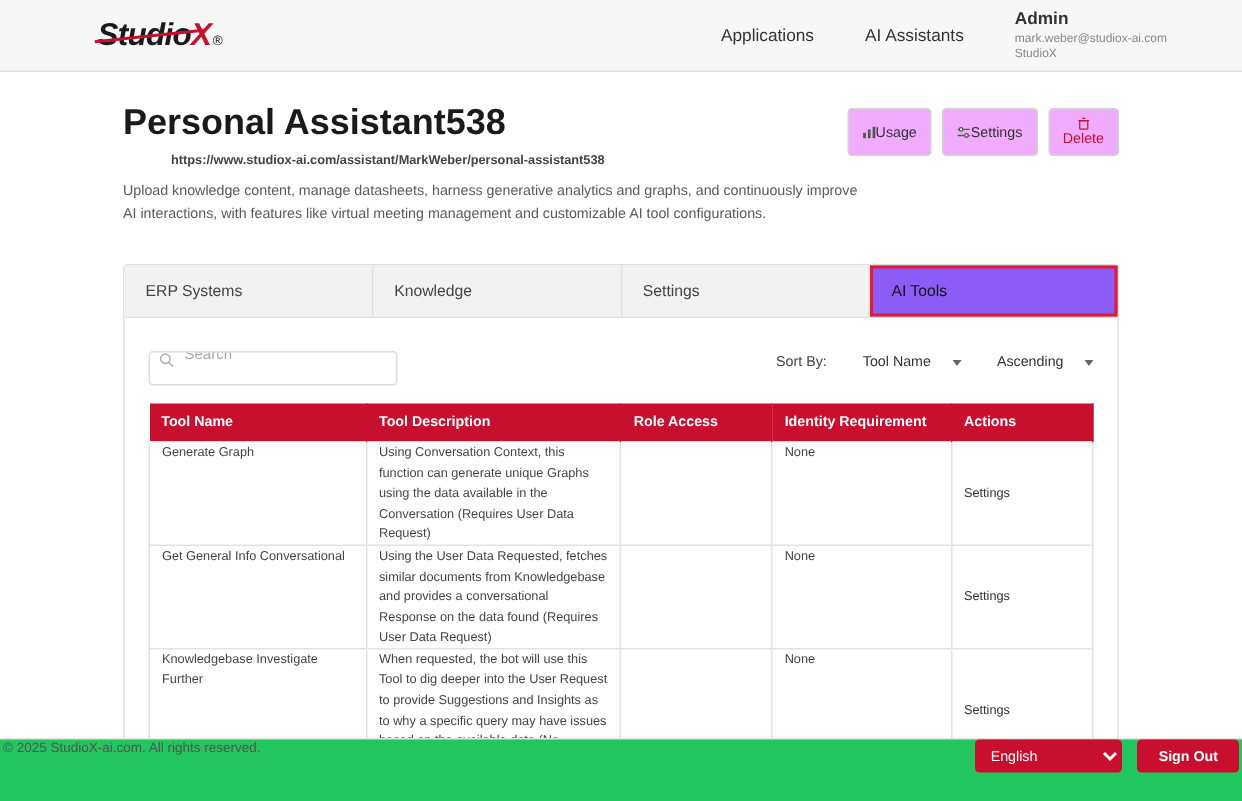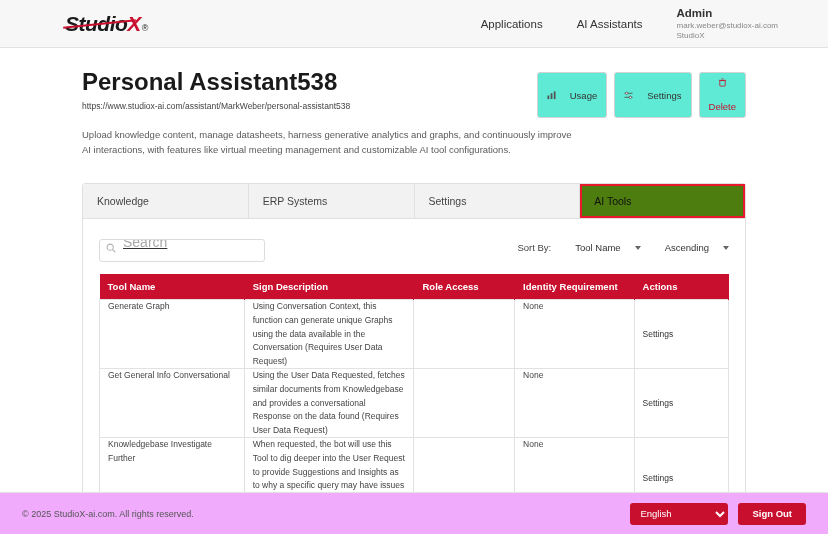--- a/index.html
+++ b/index.html
@@ -76,43 +76,44 @@
     align-items: flex-start;
     margin-top: 20px;
   }
   .page-title {
     font-size: 24px;
     font-weight: bold;
     color: #1a1a1a;
   }
   .page-url {
     font-size: 8.5px;
-    font-weight: normal;
+    font-weight: bold;
     color: #444;
     margin-top: 5px;
+    margin-left: 32px;
   }
   .page-desc {
     font-size: 9.5px;
     color: #5a5a5a;
     margin-top: 10px;
     line-height: 1.55;
     max-width: 500px;
   }
   .title-actions {
     margin-left: auto;
     display: flex;
     gap: 7px;
     padding-top: 4px;
   }
   .btn {
     display: inline-flex;
     align-items: center;
-    gap: 14px;
+    gap: 0;
     border: 1px solid #d2d2d2;
-    background: #5eead4;
+    background: #f0abfc;
     border-radius: 3px;
     font-size: 9.5px;
     color: #333;
     padding: 5px 9px;
     cursor: pointer;
     white-space: nowrap;
   }
   .btn.danger { color: #c8102e; flex-direction: column; }
   .ico { width: 9px; height: 9px; display: inline-block; }
 
@@ -139,46 +140,45 @@
   }
   .tab:last-child { border-right: none; }
   .tab.active {
     background: #fff;
     color: #111;
     font-weight: normal;
   }
   .tab.highlight {
     outline: 2px solid #e8192c;
     outline-offset: -2px;
-    background: #4d7c0f;
+    background: #8b5cf6;
     position: relative;
     z-index: 2;
   }
 
   .panel-body { padding: 14px 16px 22px 16px; }
   .toolbar {
     display: flex;
     align-items: center;
     margin-bottom: 12px;
   }
   .search-wrap {
     position: relative;
     width: 166px;
   }
   .search-input {
     width: 100%;
     height: 23px;
     border: 1px solid #dcdcdc;
     border-radius: 3px;
-    font-size: 14px;
+    font-size: 10px;
     padding: 0 8px 17px 23px;
     color: #333;
     font-family: "Liberation Sans", sans-serif;
     outline: none;
-    text-decoration: underline;
   }
   .search-input::placeholder { color: #a8a8a8; }
   .search-icon {
     position: absolute;
     left: 7px; top: 6px;
     width: 10px; height: 10px;
     opacity: .55;
   }
   .sort-area {
     margin-left: auto;
@@ -238,25 +238,25 @@
   .c3 { width: 16%; }
   .c4 { width: 19%; }
   .c5 { width: 15%; }
   tbody tr td.actions { vertical-align: middle; }
 
   
   .footer {
     position: absolute;
     left: 0; right: 0; bottom: 0;
     height: 42px;
-    background: #f0abfc;
+    background: #22c55e;
     border-top: 1px solid #e3e3e3;
     display: flex;
-    align-items: center;
-    padding: 0 22px;
+    align-items: flex-start;
+    padding: 0 2px;
   }
   .copyright { font-size: 9px; color: #555; }
   .footer-right {
     margin-left: auto;
     display: flex;
     align-items: center;
     gap: 10px;
   }
   .lang-select {
     width: 98px;
@@ -345,22 +345,22 @@
           </span>
           <span>Delete</span>
         </div>
       </div>
     </div>
 
     <div class="page-desc">Upload knowledge content, manage datasheets, harness generative analytics and graphs, and continuously improve AI interactions, with features like virtual meeting management and customizable AI tool configurations.</div>
 
     <div class="panel">
       <div class="tabs">
+        <div class="tab">ERP Systems</div>
         <div class="tab">Knowledge</div>
-        <div class="tab">ERP Systems</div>
         <div class="tab">Settings</div>
         <div class="tab active highlight">AI Tools</div>
       </div>
 
       <div class="panel-body">
         <div class="toolbar">
           <div class="search-wrap">
             <span class="search-icon">
               <svg viewBox="0 0 10 10" width="10" height="10" stroke="#777" stroke-width="1.1" fill="none">
                   <circle cx="4.2" cy="4.2" r="3.1"></circle>
@@ -379,21 +379,21 @@
               <span>Ascending</span>
               <span class="caret"></span>
             </span>
           </div>
         </div>
 
         <table class="tools">
           <thead>
             <tr>
               <th class="c1">Tool Name</th>
-              <th class="c2">Sign Description</th>
+              <th class="c2">Tool Description</th>
               <th class="c3">Role Access</th>
               <th class="c4">Identity Requirement</th>
               <th class="c5">Actions</th>
             </tr>
           </thead>
           <tbody>
             <tr>
               <td class="c1">Generate Graph</td>
               <td class="c2 desc">Using Conversation Context, this function can generate unique Graphs using the data available in the Conversation (Requires User Data Request)</td>
               <td class="c3"></td>

